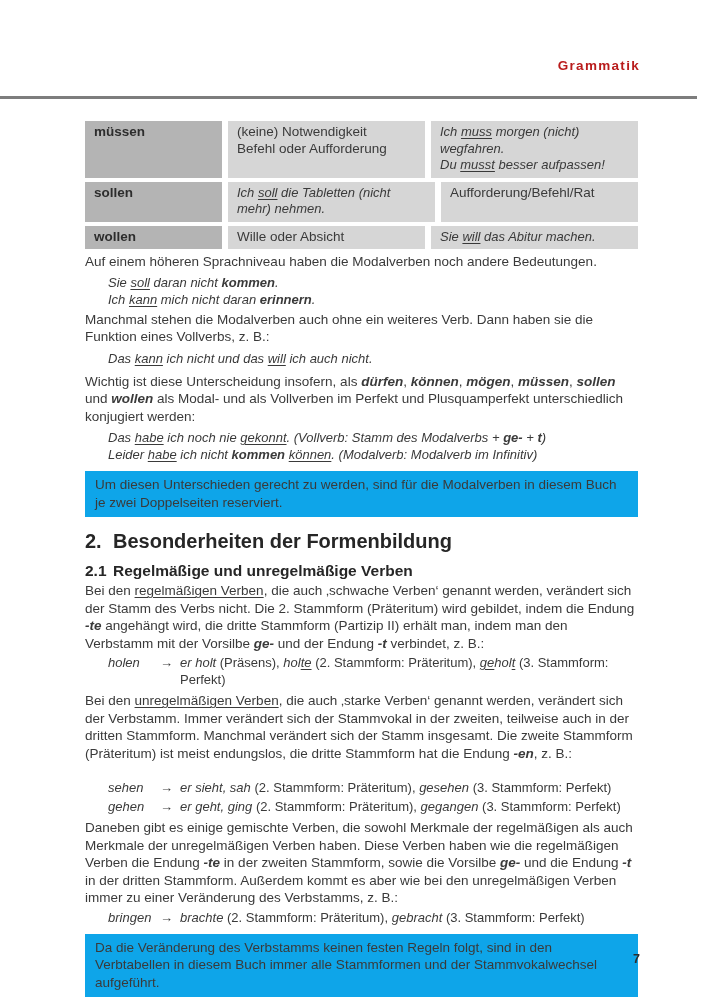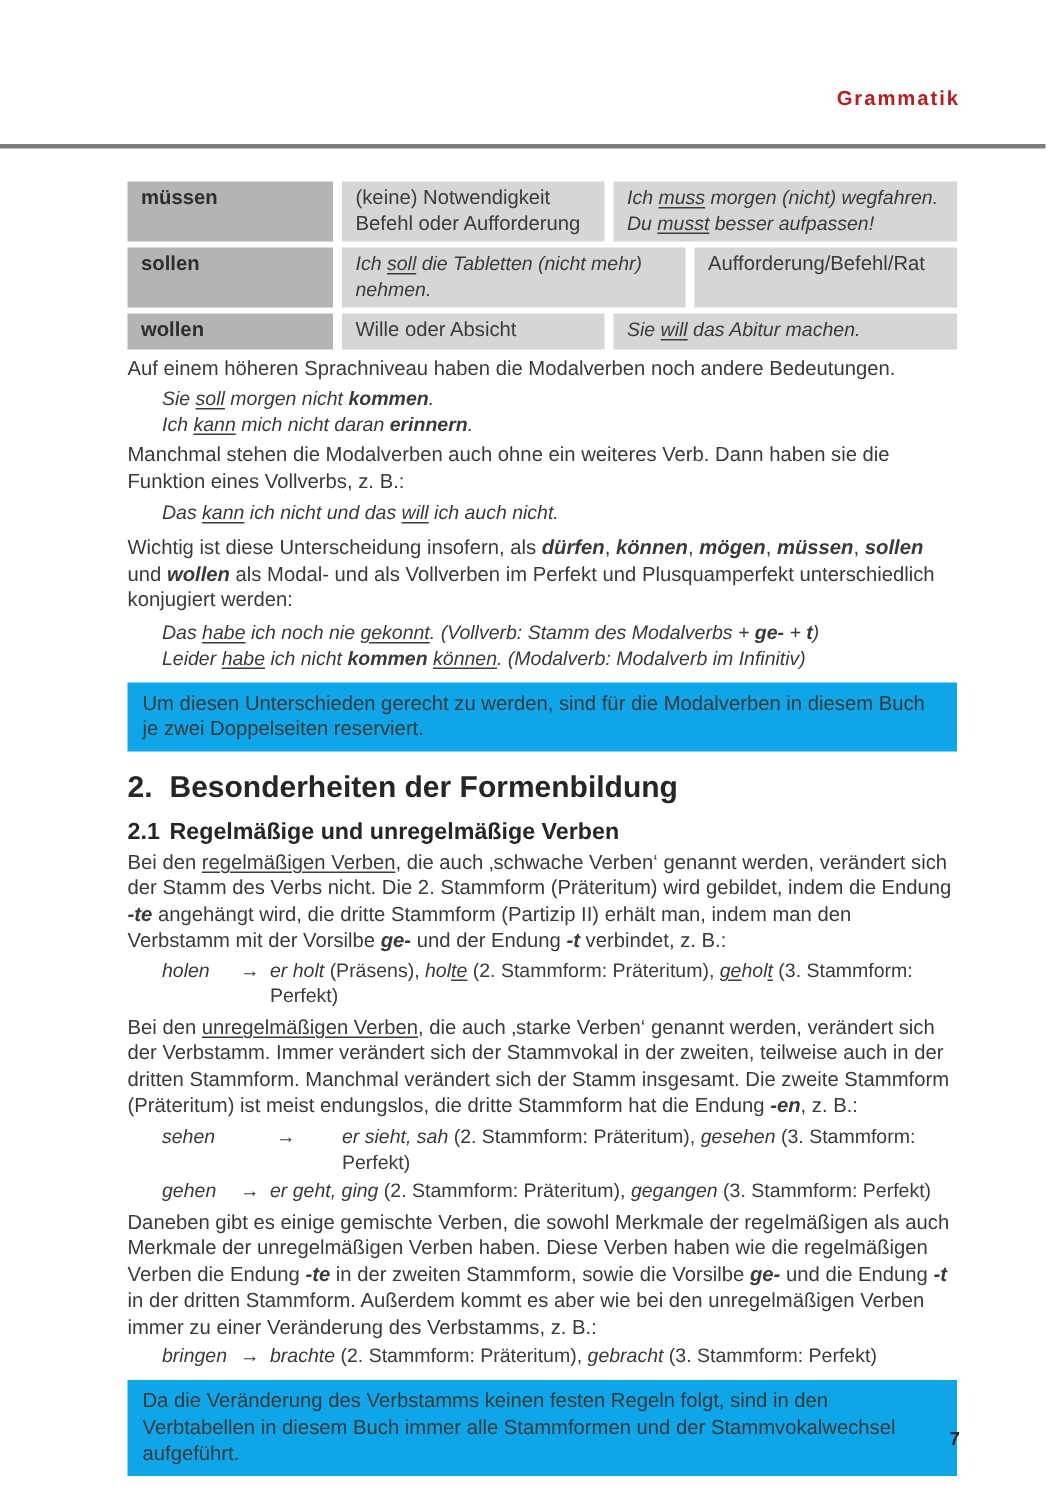--- a/index.html
+++ b/index.html
@@ -27,33 +27,33 @@
     background:#7d7d7d;
   }
   .content {
     margin:22px 69px 0 85px;
     width:553px;
   }
   
   .trow { display:flex; gap:6px; margin-bottom:4px; }
   .tcell { padding:3px 9px 4px 9px; font-size:13.5px; line-height:16.5px; }
   .tverb { width:137px; flex:none; background:#b4b4b4; font-weight:bold; color:#2d2d2d; }
-  .tmean { width:175px; flex:none; background:#d6d6d6; }
+  .tmean { width:197px; flex:none; background:#d6d6d6; }
   .texam { flex:1; background:#d6d6d6; font-style:italic; font-size:13px; }
   
   .para { font-size:13.5px; line-height:17.5px; margin-top:3px; }
   .example { font-size:13px; line-height:17px; font-style:italic; padding-left:23px; margin-top:3px; }
   .note-box { margin-top:8px; background:#0ea5e9; padding:5px 10px 6px 10px; font-size:13.5px; line-height:17.5px; }
   h2.sec { margin-top:13px; font-size:20px; line-height:22px; color:#262626; }
   h3.sec { margin-top:9px; font-size:15.5px; line-height:19px; color:#262626; }
   .sec-num { display:inline-block; width:28px; }
   .verb-row { display:flex; font-size:13px; line-height:17px; padding-left:23px; margin-top:2px; }
   .verb-word { width:52px; flex:none; font-style:italic; }
   .arrow { margin-right:7px; }
-  .mt4 { margin-top:4px; } .mt6 { margin-top:6px; } .mt3 { margin-top:3px;gap:24px; }
+  .mt4 { margin-top:4px; } .mt6 { margin-top:6px; } .mt3 { margin-top:17px; }
   
   .b { font-weight:bold; }
   .i { font-style:italic; }
   .u { text-decoration:underline; text-underline-offset:2px; text-decoration-thickness:1px; }
   .page-number {
     position:absolute; top:952px; right:67px;
     font-size:12.5px; font-weight:bold; color:#2d2d2d;
   }
 </style>
 </head>
@@ -78,21 +78,21 @@
         <div class="tcell tmean"><span>Aufforderung/Befehl/Rat</span></div>
       </div>
       <div class="trow">
         <div class="tcell tverb">wollen</div>
         <div class="tcell tmean"><span>Wille oder Absicht</span></div>
         <div class="tcell texam"><span>Sie </span><span class="u">will</span><span> das Abitur machen.</span></div>
       </div>
     </div>
 
     <p class="para"><span>Auf einem höheren Sprachniveau haben die Modalverben noch andere Bedeutungen.</span></p>
-    <div class="example"><span>Sie </span><span class="u">soll</span><span> morgen nicht </span><span class="b">kommen</span><span>.</span><br><span>Ich </span><span class="u">kann</span><span> mich nicht daran </span><span class="b">erinnern</span><span>.</span></div>
+    <div class="example"><span>Sie </span><span class="u">soll</span><span> daran nicht </span><span class="b">kommen</span><span>.</span><br><span>Ich </span><span class="u">kann</span><span> mich nicht daran </span><span class="b">erinnern</span><span>.</span></div>
     <p class="para"><span>Manchmal stehen die Modalverben auch ohne ein weiteres Verb. Dann haben sie die Funktion eines Vollverbs, z. B.:</span></p>
     <div class="example mt4"><span>Das </span><span class="u">kann</span><span> ich nicht und das </span><span class="u">will</span><span> ich auch nicht.</span></div>
     <p class="para mt6"><span>Wichtig ist diese Unterscheidung insofern, als </span><span class="b i">dürfen</span><span>, </span><span class="b i">können</span><span>, </span><span class="b i">mögen</span><span>, </span><span class="b i">müssen</span><span>, </span><span class="b i">sollen</span><span> und </span><span class="b i">wollen</span><span> als Modal- und als Vollverben im Perfekt und Plusquamperfekt unterschiedlich konjugiert werden:</span></p>
     <div class="example mt4"><span>Das </span><span class="u">habe</span><span> ich noch nie </span><span class="u">gekonnt</span><span>. (Vollverb: Stamm des Modalverbs + </span><span class="b">ge-</span><span> + </span><span class="b">t</span><span>)</span><br><span>Leider </span><span class="u">habe</span><span> ich nicht </span><span class="b">kommen</span><span> </span><span class="u">können</span><span>. (Modalverb: Modalverb im Infinitiv)</span></div>
 
     <div class="note-box">Um diesen Unterschieden gerecht zu werden, sind für die Modalverben in diesem Buch je zwei Doppelseiten reserviert.</div>
 
     <h2 class="sec"><span class="sec-num">2.</span><span>Besonderheiten der Formenbildung</span></h2>
     <h3 class="sec"><span class="sec-num">2.1</span><span>Regelmäßige und unregelmäßige Verben</span></h3>
 

